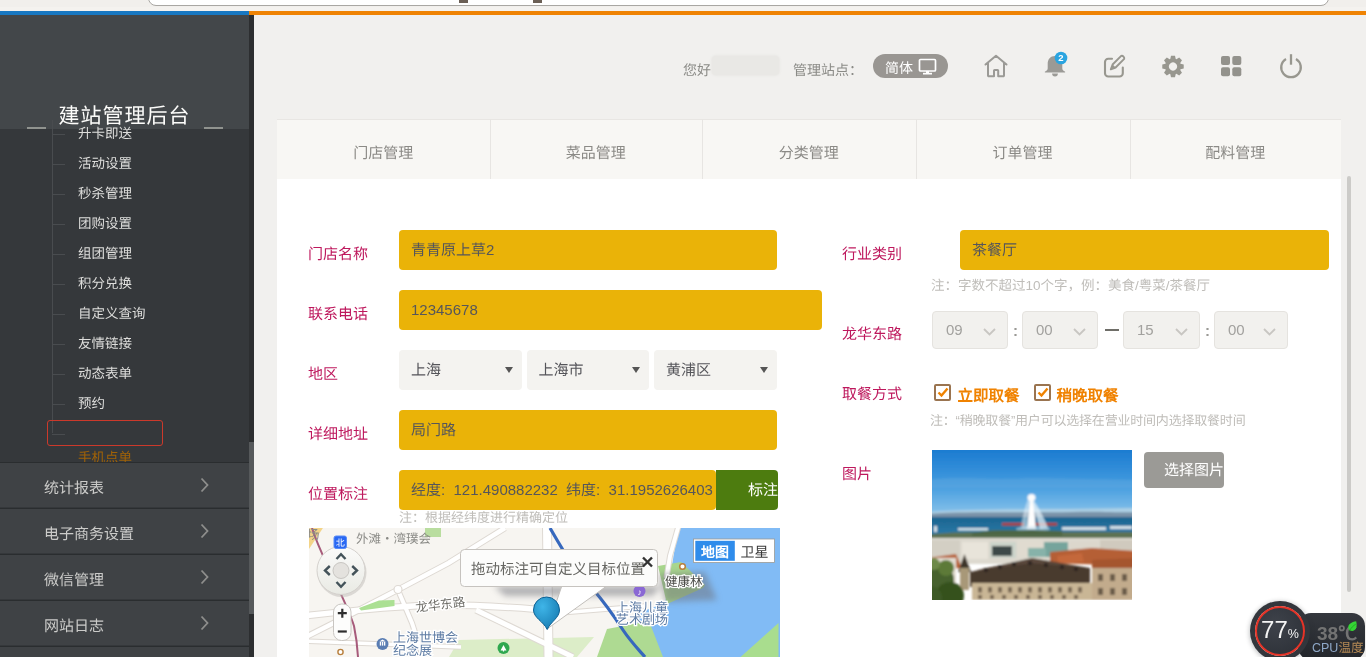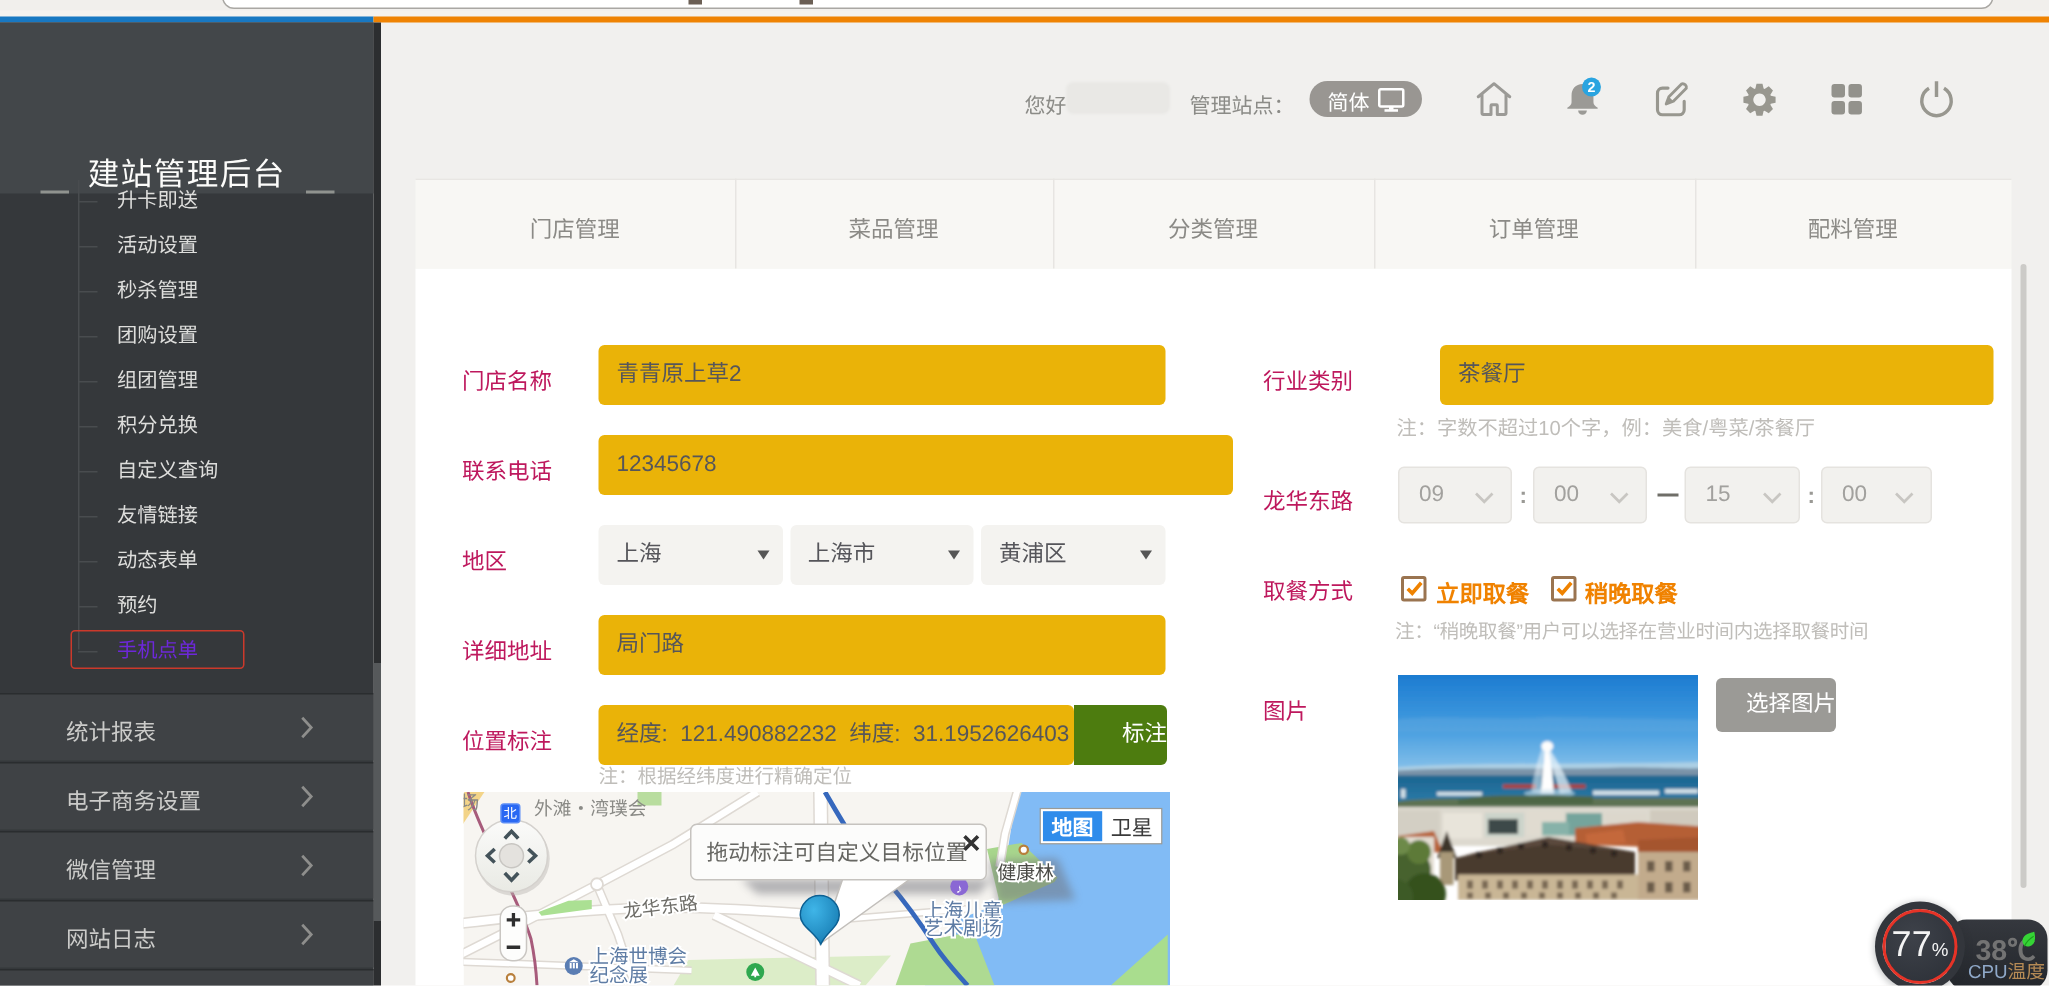--- a/index.html
+++ b/index.html
@@ -105,21 +105,21 @@
 <div class="abs mitem" style="top:358.5px">
     <span class="d"></span>
     <span class="t" style="">动态表单</span>
   </div>
 <div class="abs mitem" style="top:388.5px">
     <span class="d"></span>
     <span class="t" style="">预约</span>
   </div>
 <div class="abs mitem" style="top:418.5px">
     <span class="d"></span>
-    <span class="t" style="color:#6d28d9;">手机点单</span>
+    <span class="t" style="color:#a16207;margin-top:24px;">手机点单</span>
   </div>
 <div class="abs srow" style="top:461.5px">
     <span class="t">统计报表</span>
     <svg width="9" height="16" viewBox="0 0 9 16">
       <path d="M1.5 1.5 L7.5 8 L1.5 14.5" fill="none" stroke="#8e8e8c" stroke-width="1.8"></path>
     </svg>
   </div>
 <div class="abs srow" style="top:507.7px">
     <span class="t">电子商务设置</span>
     <svg width="9" height="16" viewBox="0 0 9 16">

